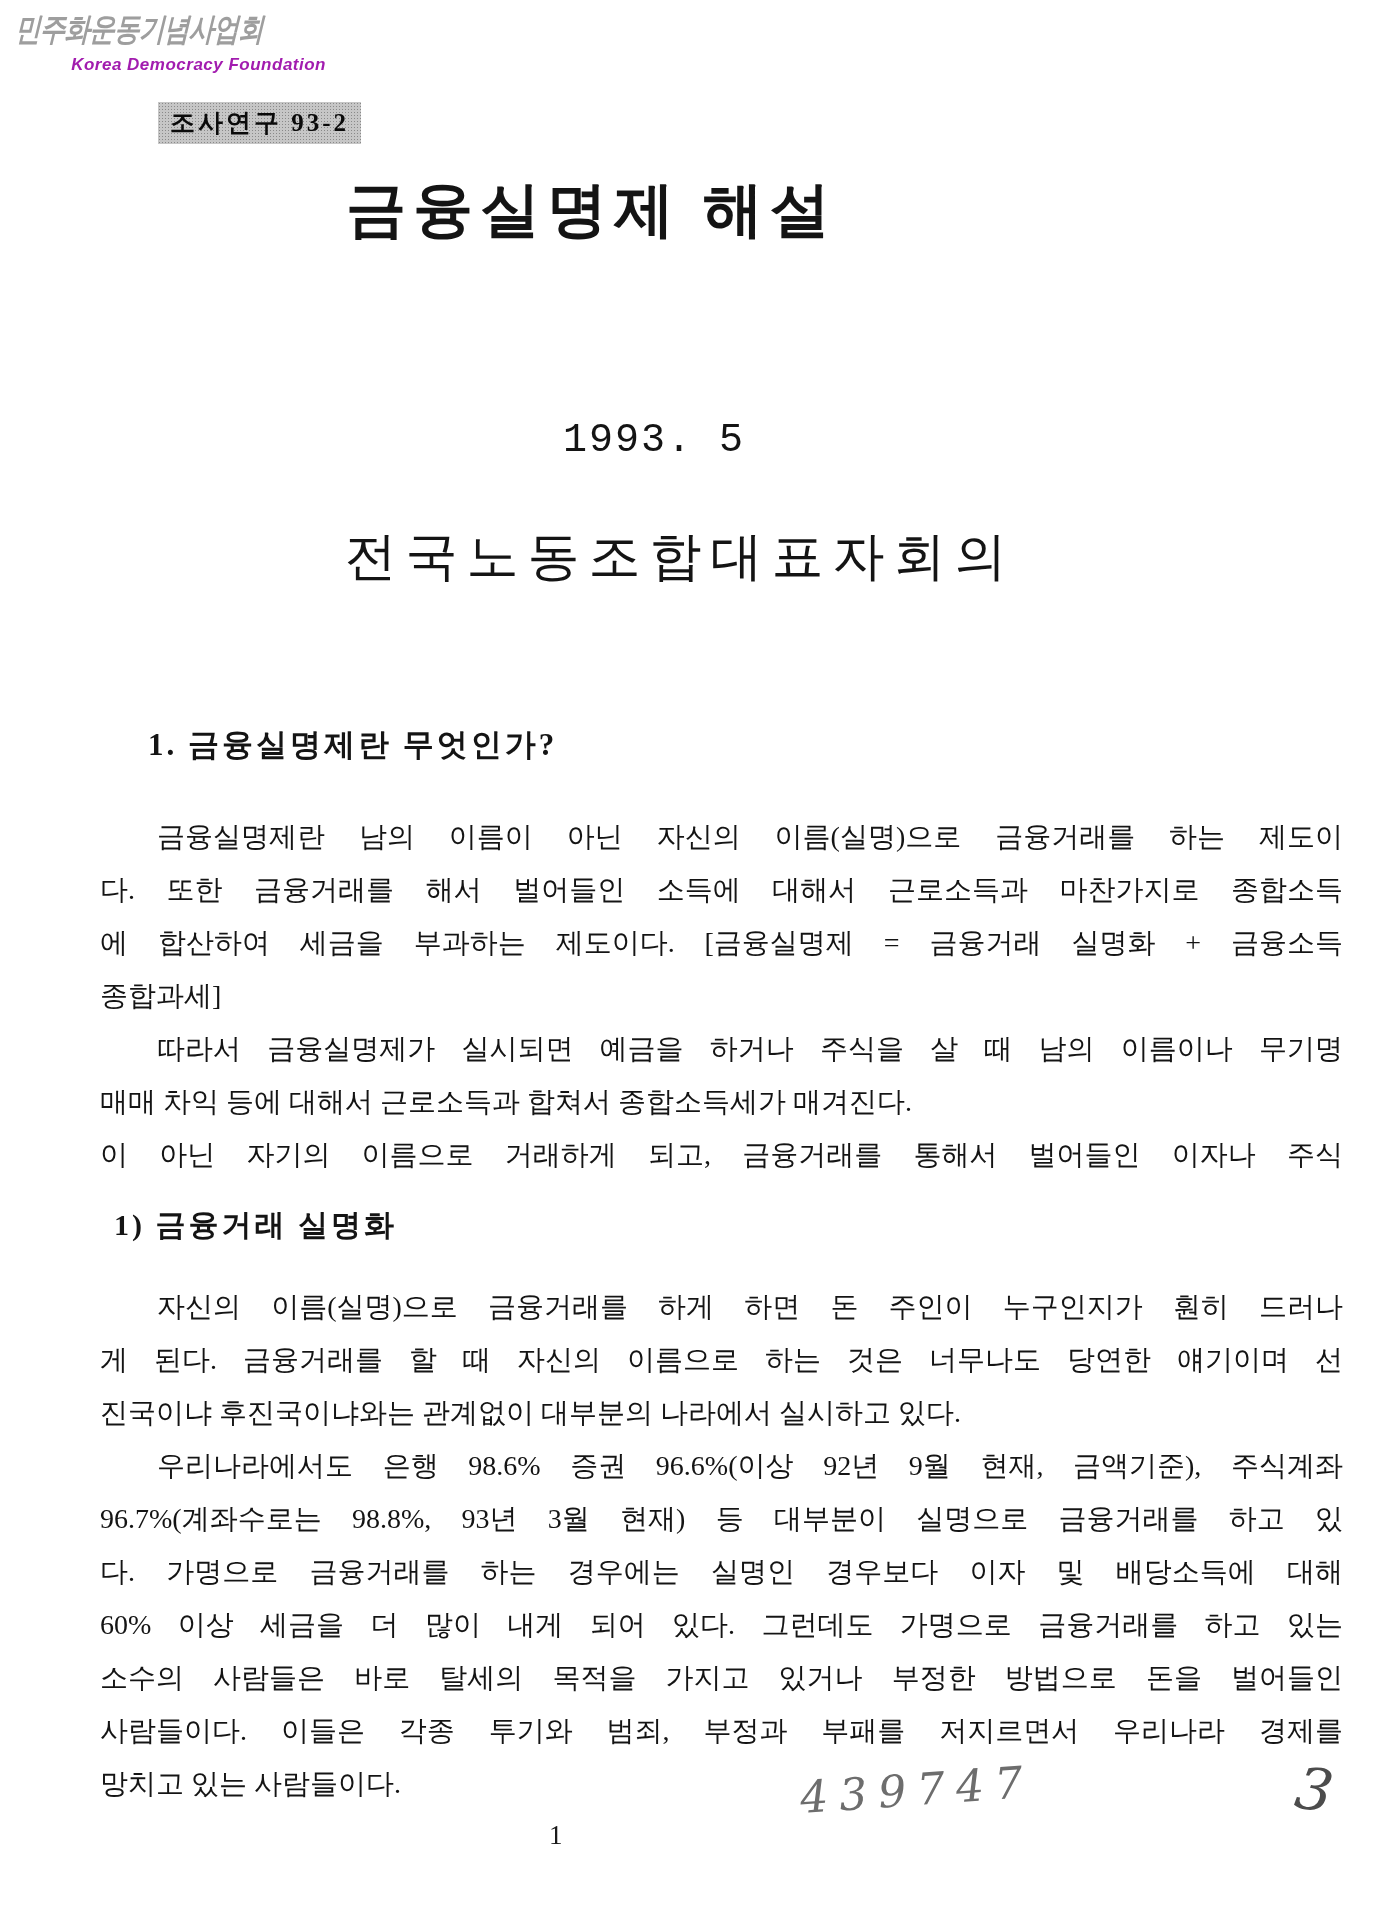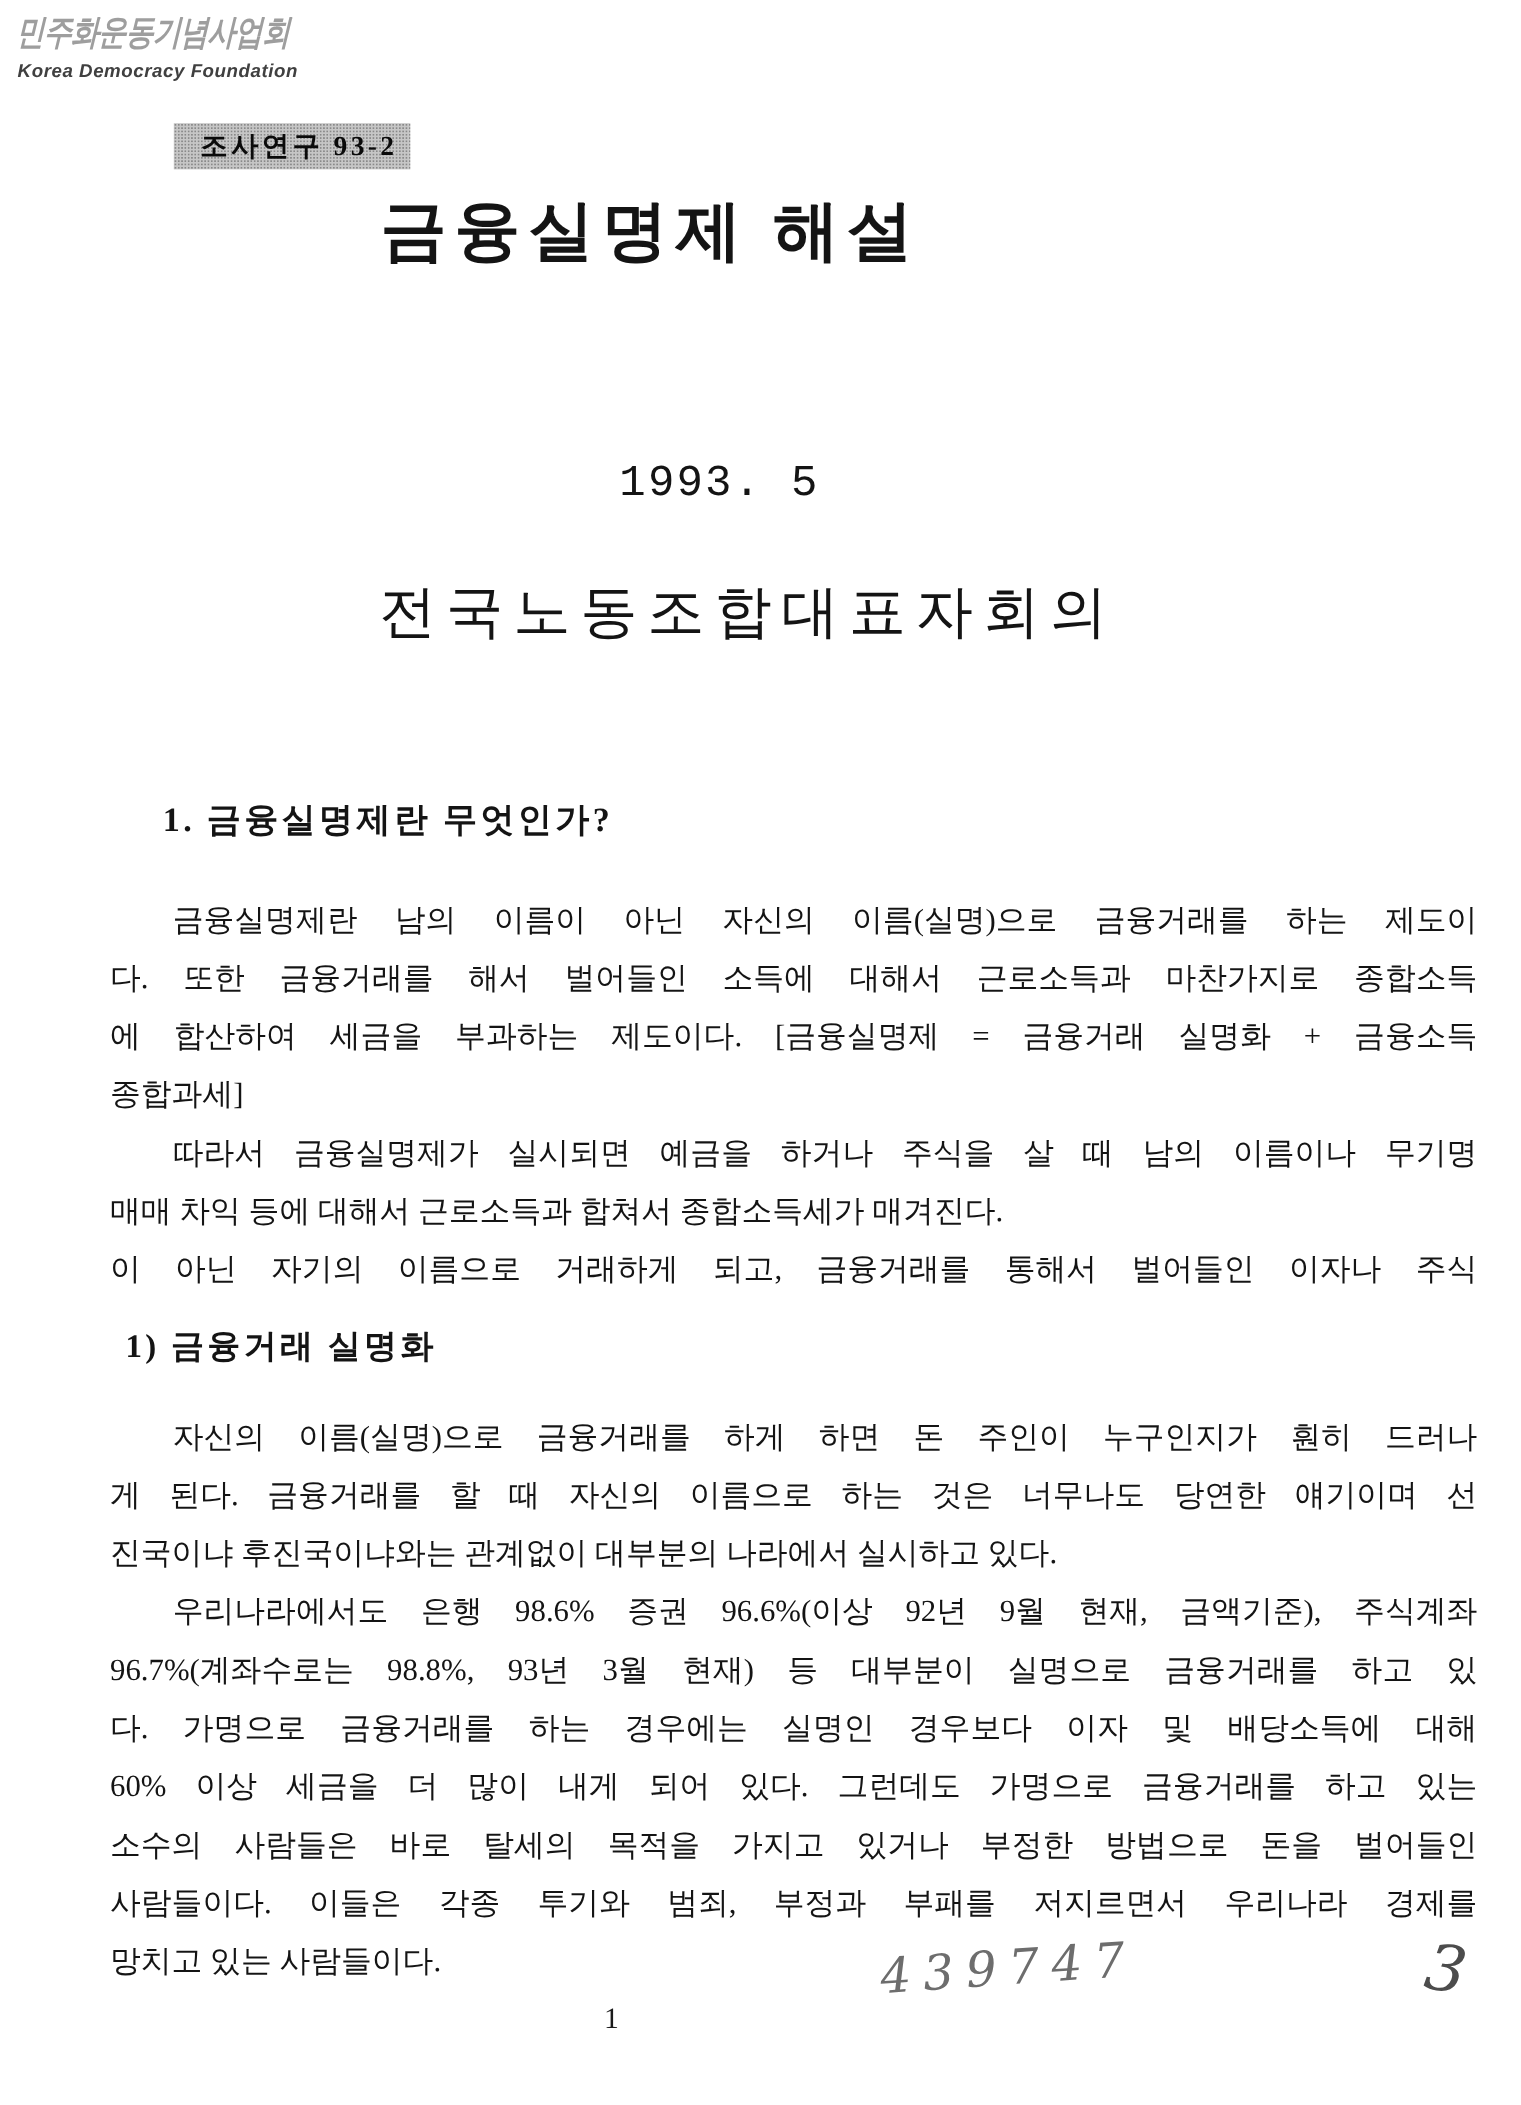--- a/index.html
+++ b/index.html
@@ -12,25 +12,25 @@
   .logo{position:absolute;top:8px;left:16px;}
   .logo-kr{
     display:block;font-size:32px;font-weight:bold;font-style:italic;
     color:#9e9e9e;letter-spacing:-1px;
     transform:scaleX(.8) skewX(-3deg);transform-origin:left top;
     font-family:"Liberation Serif", serif;white-space:nowrap;
   }
   .logo-en{
     display:block;margin-top:3px;
     font-family:"Liberation Sans", sans-serif;font-weight:bold;font-style:italic;
-    font-size:17px;color:#404040;letter-spacing:0.5px;white-space:nowrap;
+    font-size:17px;color:#a21caf;letter-spacing:0.5px;white-space:nowrap;text-align:right;
   }
   
   .doc-label{
-    position:absolute;top:112px;left:158px;padding:4px 12px 5px 24px;
+    position:absolute;top:102px;left:158px;padding:4px 12px 5px 12px;
     font-size:25px;font-weight:bold;letter-spacing:3px;color:#0a0a0a;
     background-color:#c6c6c6;
     background-image:radial-gradient(#898989 0.9px, rgba(0,0,0,0) 1px);
     background-size:3px 3px;white-space:nowrap;
   }
   
   .title{
     position:absolute;top:170px;left:346px;
     font-size:60px;font-weight:bold;letter-spacing:7px;white-space:nowrap;
   }

